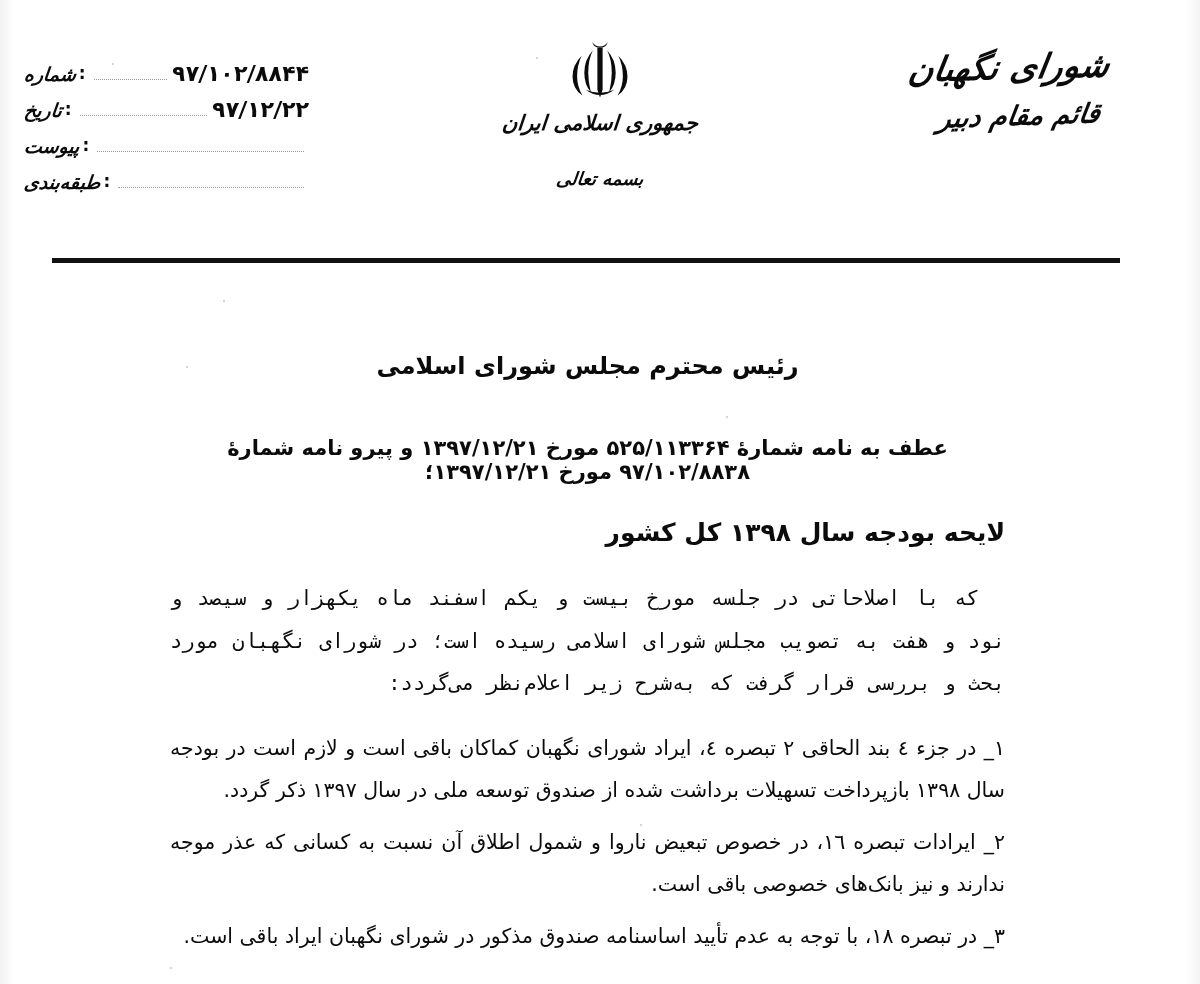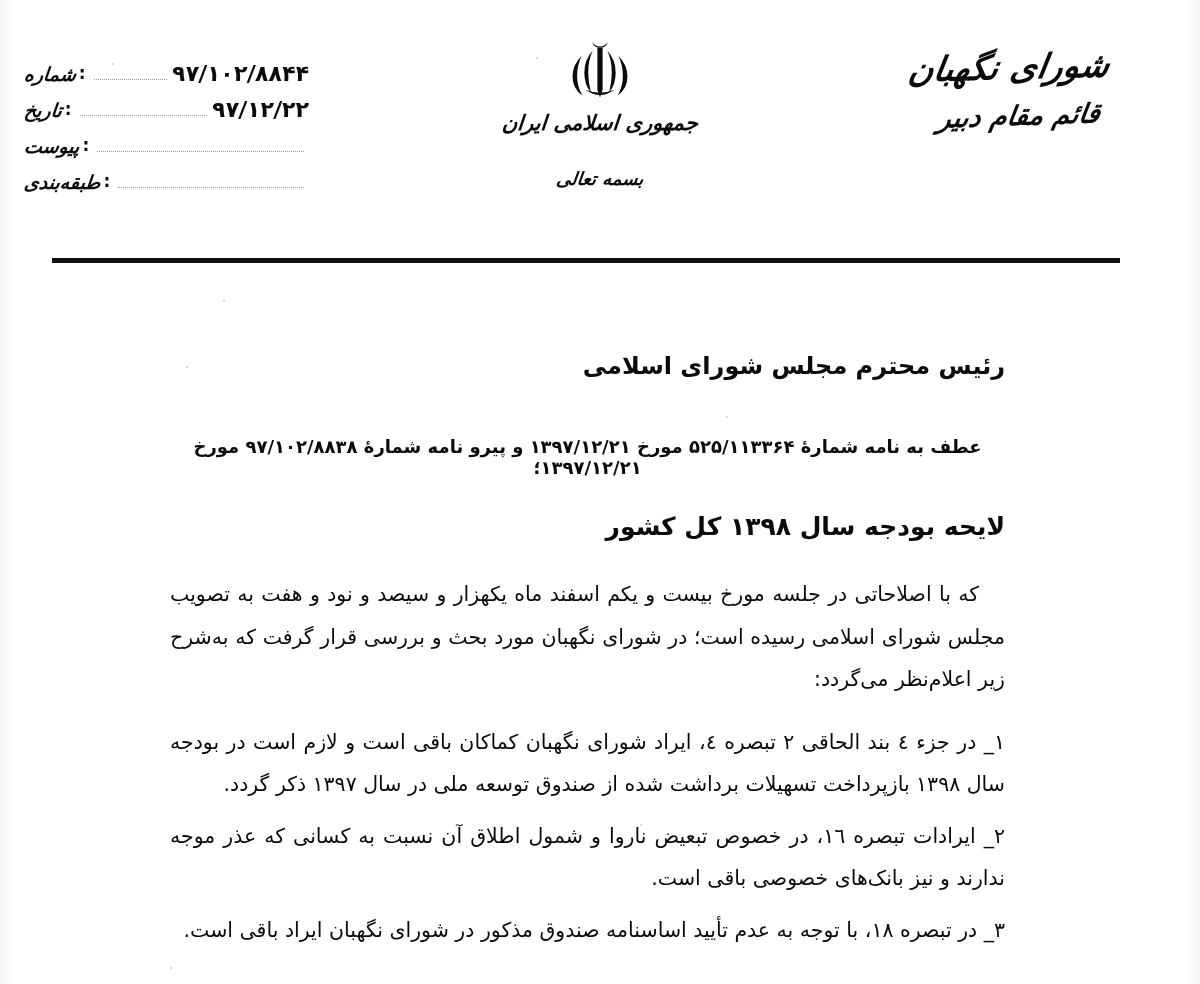--- a/index.html
+++ b/index.html
@@ -162,50 +162,51 @@
   
   .body-area {
     position: absolute;
     top: 330px;
     left: 170px;
     width: 835px;
     text-align: justify;
   }
 
   .addressee {
-    text-align: right;
+    text-align: center;
     font-size: 24px;
     font-weight: 700;
     margin: 22px 0 0 0;
     letter-spacing: -0.3px;
   }
 
   .reference-line {
     margin-top: 56px;
     text-align: center;
-    font-size: 18px;
+    font-size: 21px;
     font-weight: 700;
     letter-spacing: -0.2px;
   }
 
   .doc-title {
     margin-top: 34px;
     font-size: 25px;
     font-weight: 700;
     letter-spacing: -0.3px;
   }
 
   .lead-paragraph {
     margin-top: 32px;
     font-size: 20.5px;
     line-height: 2.08;
     text-align: justify;
     text-justify: inter-word;
     text-indent: 26px;
     font-weight: 400;
+    font-family: Liberation Mono, monospace;
   }
 
   .clause-list {
     margin: 16px 0 0 0;
     padding: 0;
     list-style: none;
   }
   .clause-item {
     font-size: 20.5px;
     line-height: 2.05;

